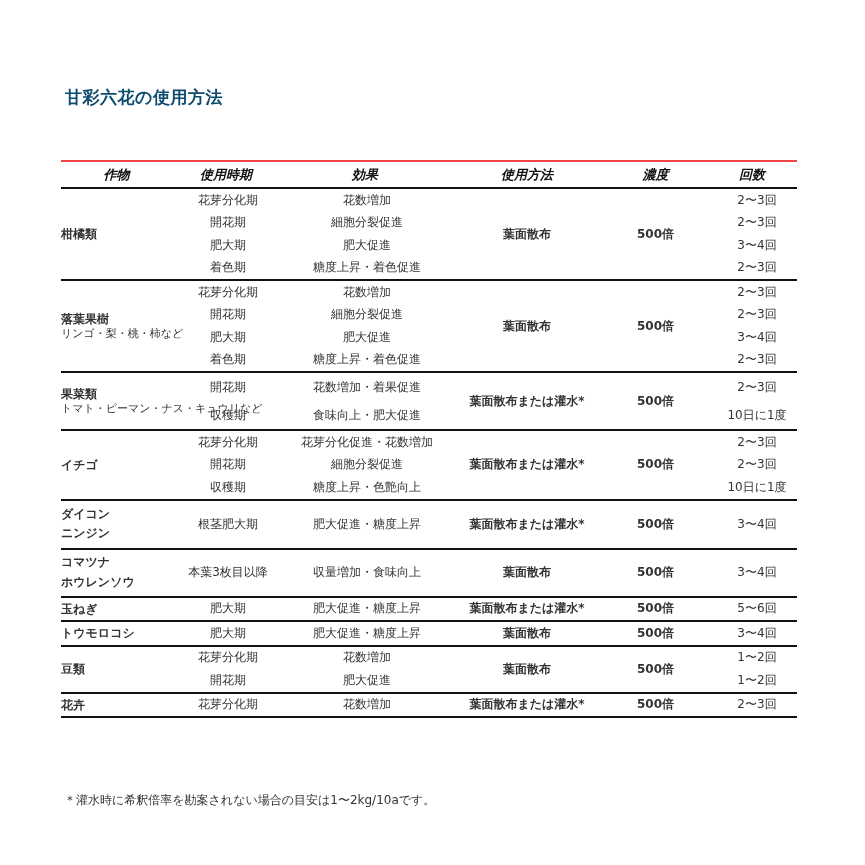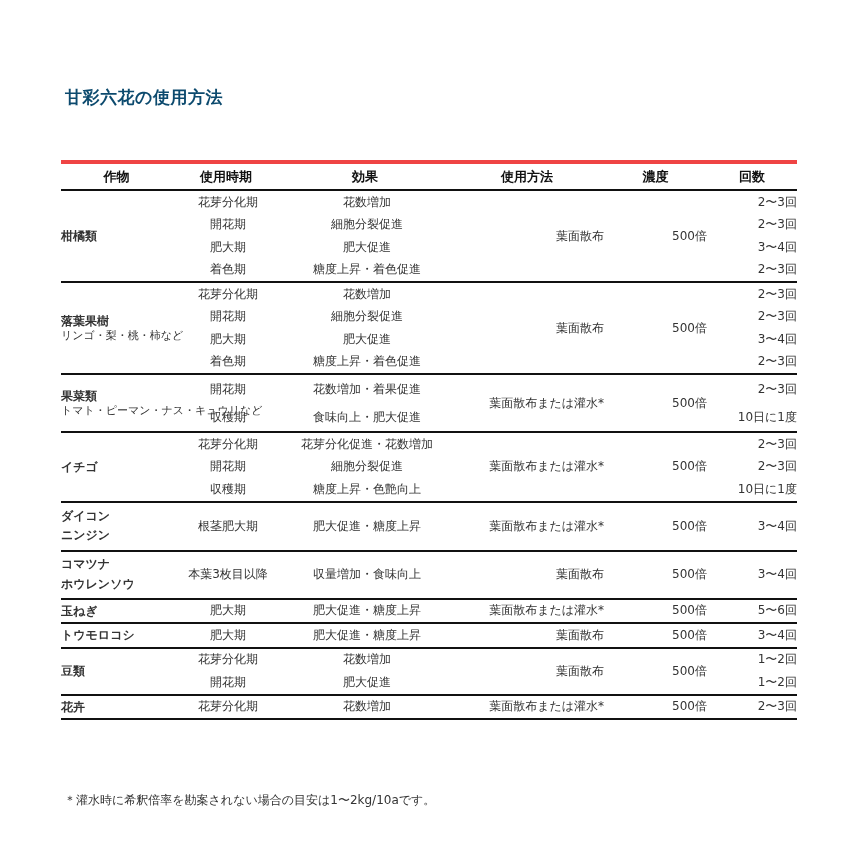--- a/index.html
+++ b/index.html
@@ -1,28 +1,28 @@
 <!DOCTYPE html>
 <html><head>
 <meta charset="utf-8">
 <style>
   html, body { margin:0; padding:0; background:#ffffff; }
   body { width:865px; height:865px; position:relative; overflow:hidden;
          font-family: "DejaVu Sans", "Liberation Sans", sans-serif; color:#222; }
   .title { position:absolute; left:65px; top:86px; font-size:17px; font-weight:bold; color:#0c4a6e; letter-spacing:0.5px; }
   .tbl { position:absolute; left:61px; top:160px; width:736px; border-collapse:collapse; table-layout:fixed; }
   .tbl th { font-size:13px; font-weight:bold; color:#111; height:25px; padding:0; text-align:center; }
-  .tbl thead tr { border-top:4px solid #ef4444; border-bottom:2px solid #111; }
+  .tbl thead tr { border-top:2px solid #ef4444; border-bottom:2px solid #111;font-style:italic; }
   .tbl tbody.grp { border-bottom:2px solid #111; }
   .tbl td { font-size:12px; padding:0; height:22.5px; vertical-align:middle; color:#333; white-space:nowrap; }
   .c-crop { text-align:left; font-weight:bold; font-size:14px; color:#111; white-space:normal; line-height:1.2; }
   .c-crop .sub { display:block; font-weight:normal; font-size:11px; color:#333; line-height:1.2; }
   .c-time, .c-eff { text-align:center; padding-left:4px !important; }
-  .c-meth, .c-conc { text-align:right; }
-  .c-cnt { text-align:right; padding-left:10px !important; }
+  .c-meth, .c-conc { text-align:center;font-weight:bold; }
+  .c-cnt { text-align:center; padding-left:10px !important; }
   .note { position:absolute; left:64px; top:792px; font-size:12px; color:#333; }
 </style>
 </head>
 <body>
 
 <div class="title">甘彩六花の使用方法</div>
 
 <table class="tbl">
   <colgroup>
     <col style="width:111px">

